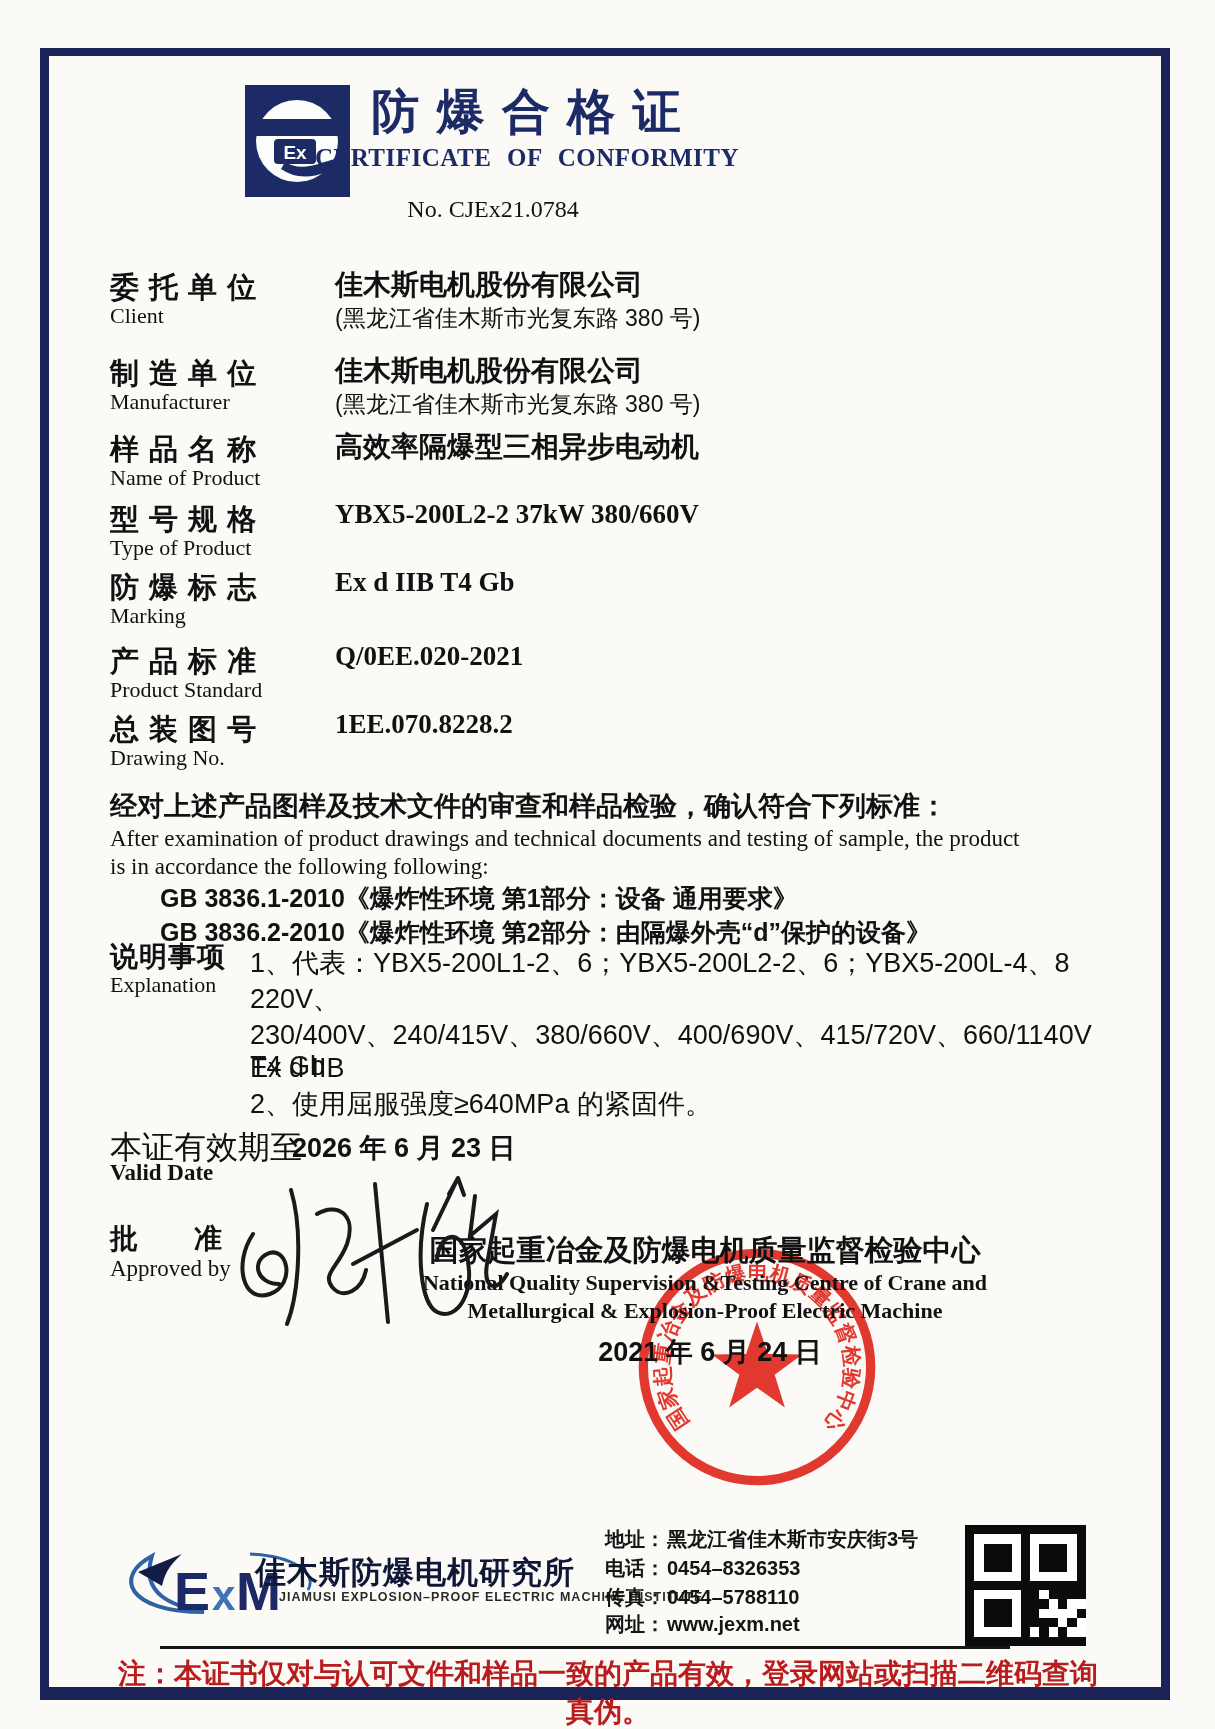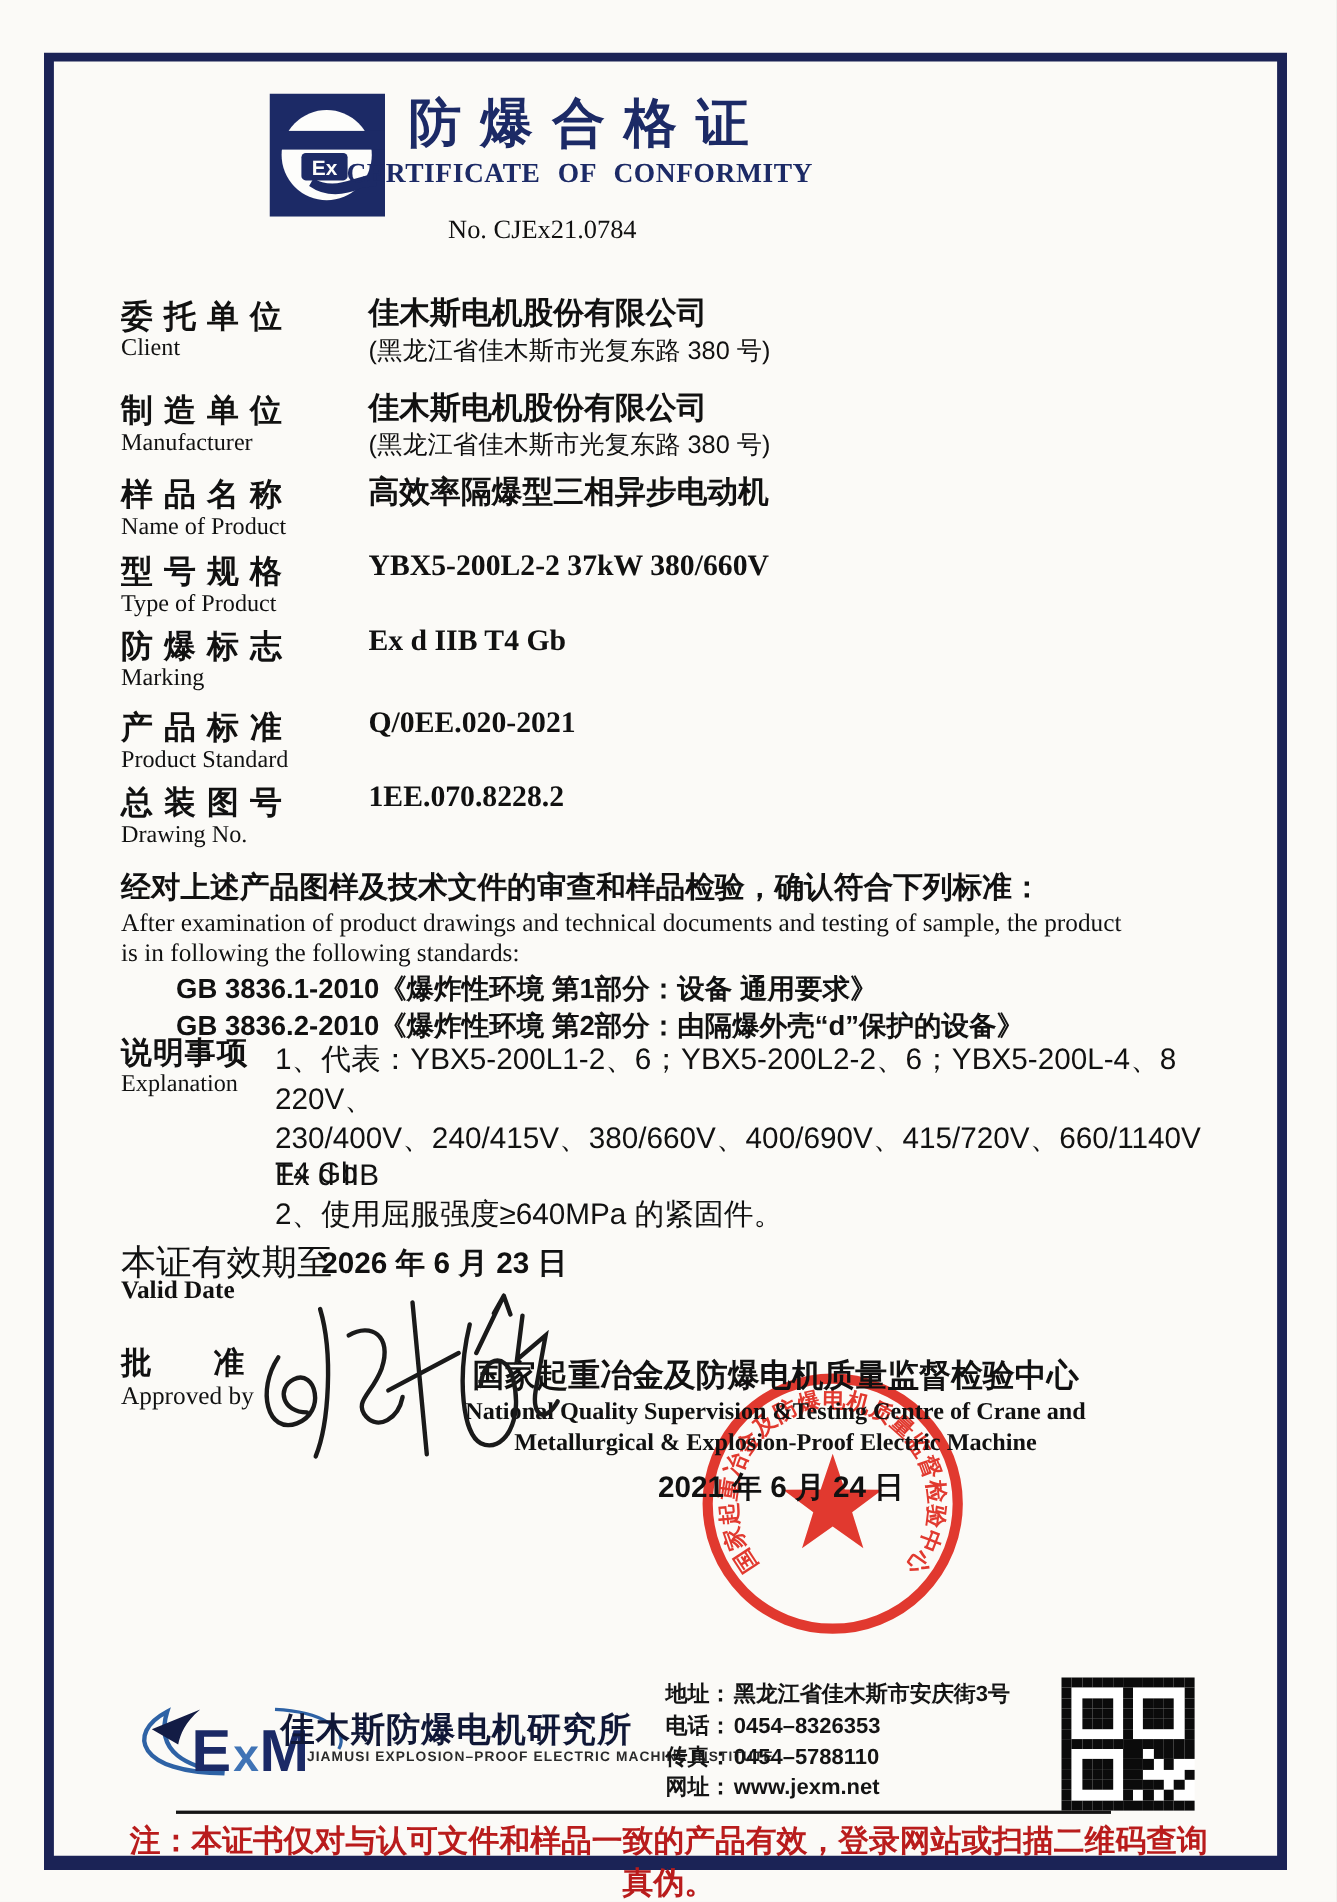--- a/index.html
+++ b/index.html
@@ -89,21 +89,21 @@
   <div class="abs f-label-zh" style="top:642px;">产 品 标 准</div>
   <div class="abs f-label-en serif" style="top:677px;">Product Standard</div>
   <div class="abs f-roman serif" style="top:641px;">Q/0EE.020-2021</div>
 
   <div class="abs f-label-zh" style="top:710px;">总 装 图 号</div>
   <div class="abs f-label-en serif" style="top:745px;">Drawing No.</div>
   <div class="abs f-roman serif" style="top:709px;">1EE.070.8228.2</div>
 
   <div class="abs stmt-zh">经对上述产品图样及技术文件的审查和样品检验，确认符合下列标准：</div>
   <div class="abs stmt-en serif" style="top:826px;">After examination of product drawings and technical documents and testing of sample, the product</div>
-  <div class="abs stmt-en serif" style="top:854px;">is in following the following standards:</div>
+  <div class="abs stmt-en serif" style="top:854px;">is in accordance the following following:</div>
   <div class="abs std" style="top:882px;">GB 3836.1-2010《爆炸性环境 第1部分：设备 通用要求》</div>
   <div class="abs std" style="top:916px;">GB 3836.2-2010《爆炸性环境 第2部分：由隔爆外壳“d”保护的设备》</div>
 
   <div class="abs f-label-zh" style="top:938px;font-size:28px;">说明事项</div>
   <div class="abs f-label-en serif" style="top:972px;">Explanation</div>
   <div class="abs exp-line" style="top:945px;">1、代表：YBX5-200L1-2、6；YBX5-200L2-2、6；YBX5-200L-4、8　220V、</div>
   <div class="abs exp-line" style="top:1017px;">230/400V、240/415V、380/660V、400/690V、415/720V、660/1140V　Ex d IIB</div>
   <div class="abs exp-line" style="top:1051px;">T4 Gb</div>
   <div class="abs exp-line" style="top:1086px;">2、使用屈服强度≥640MPa 的紧固件。</div>
 

